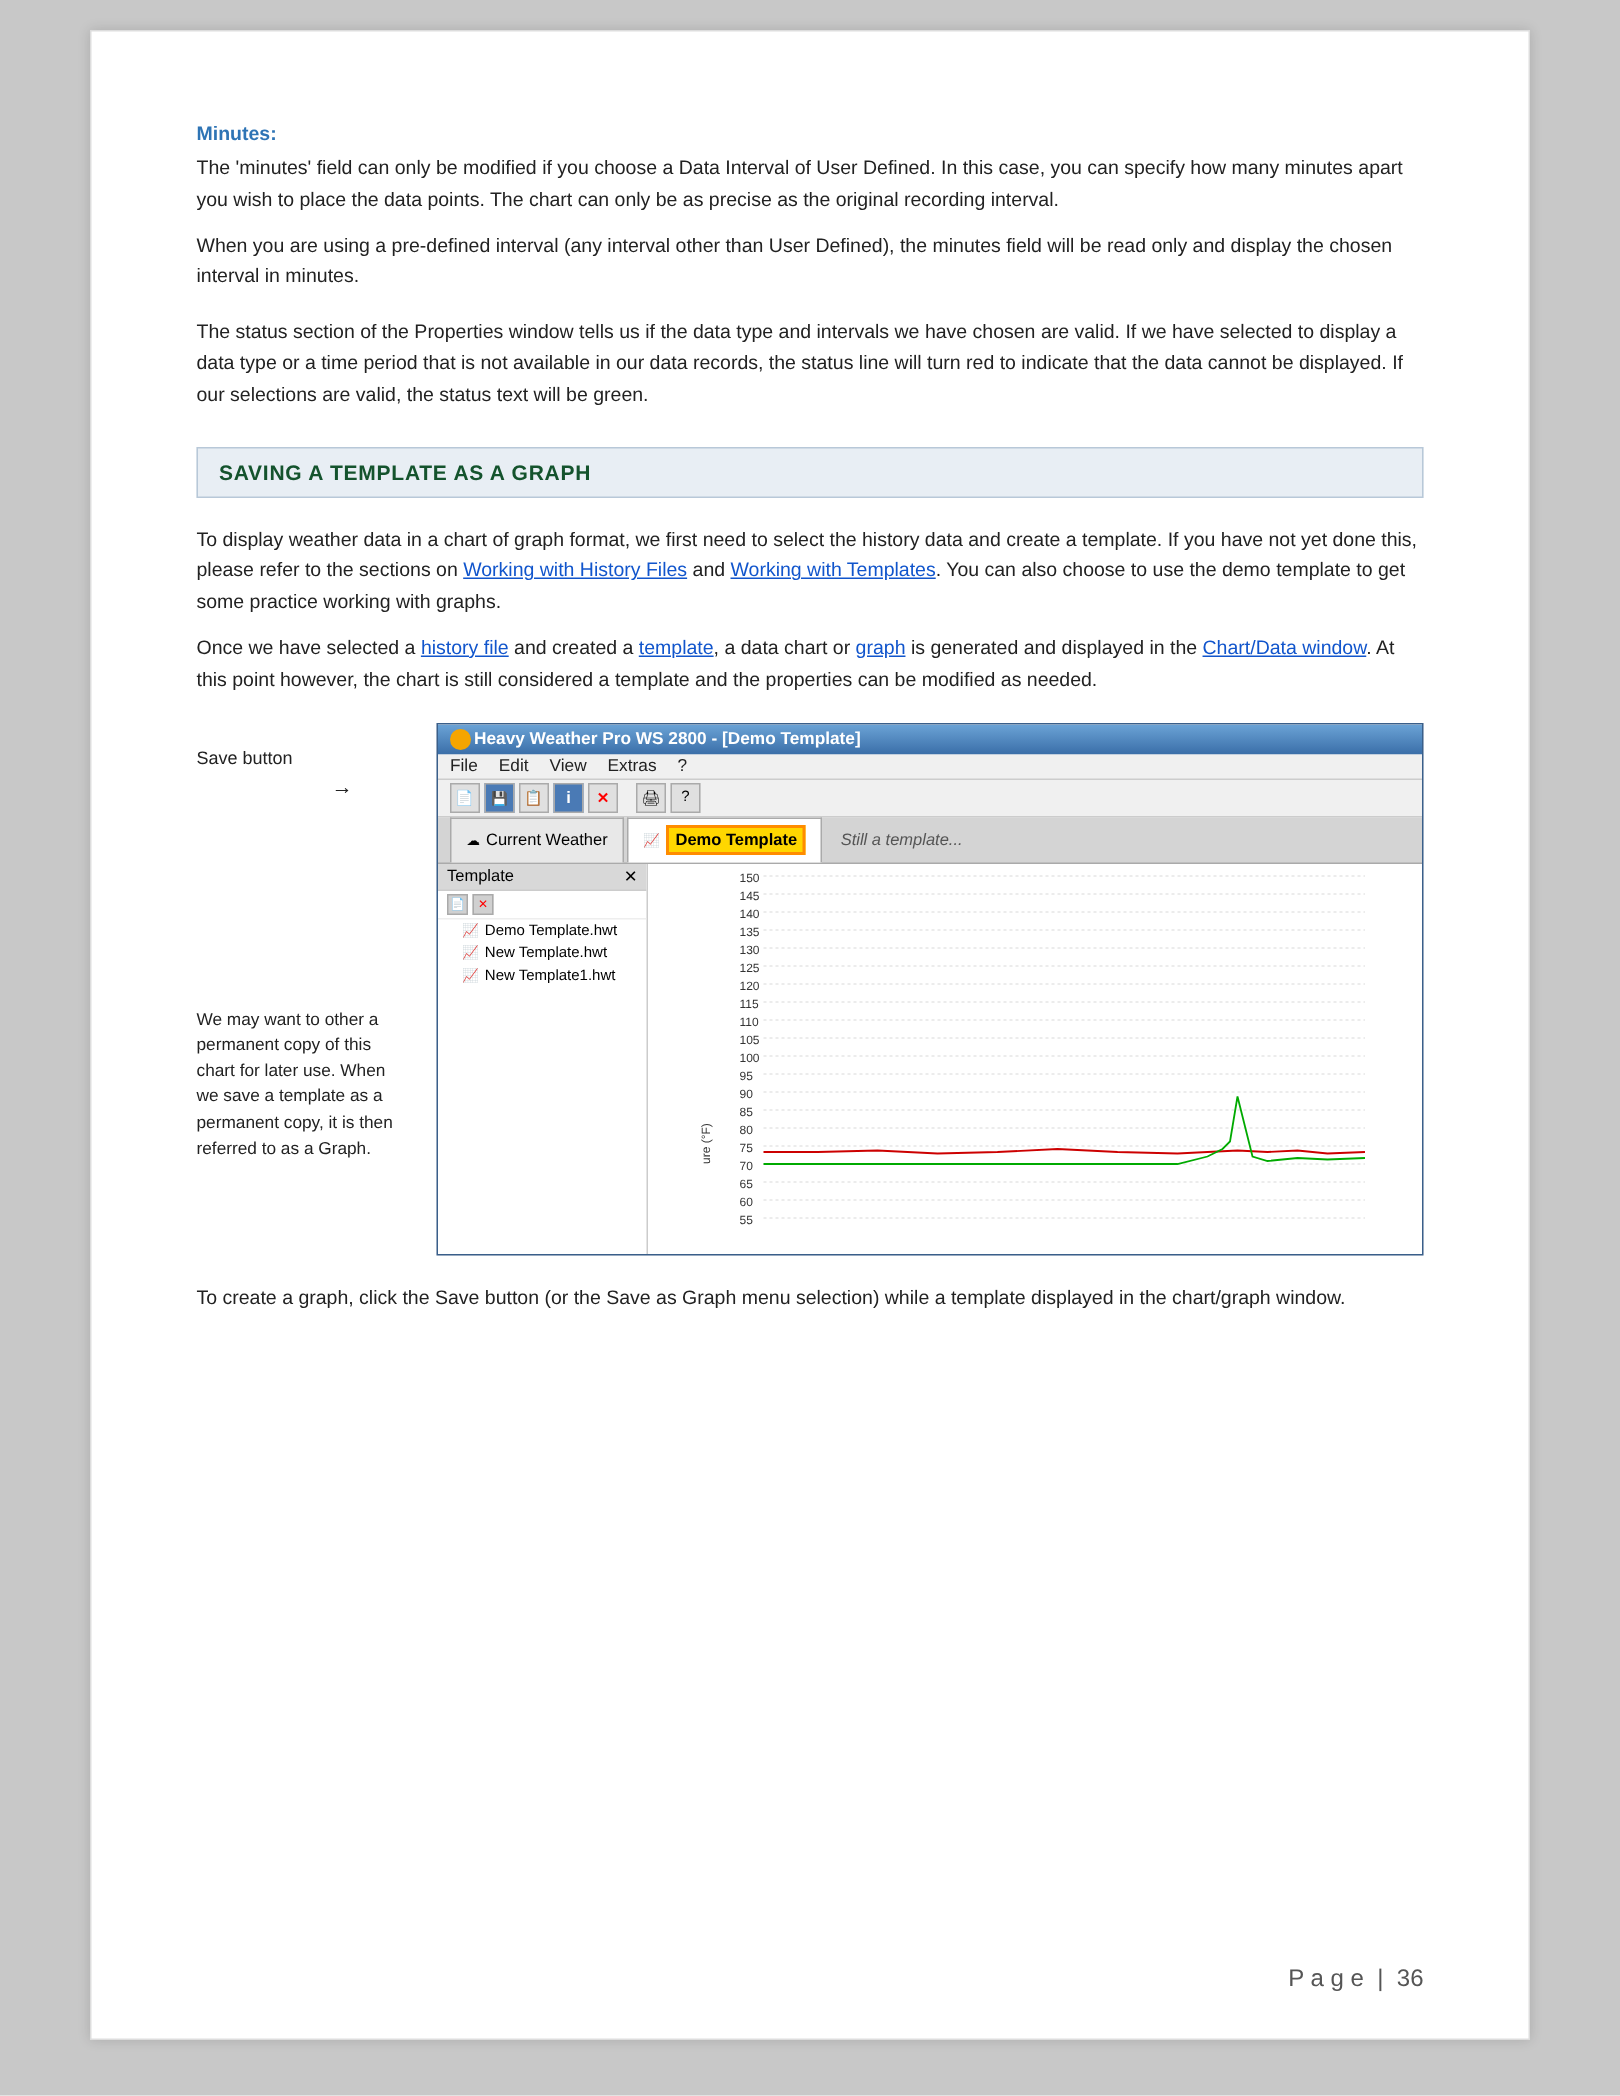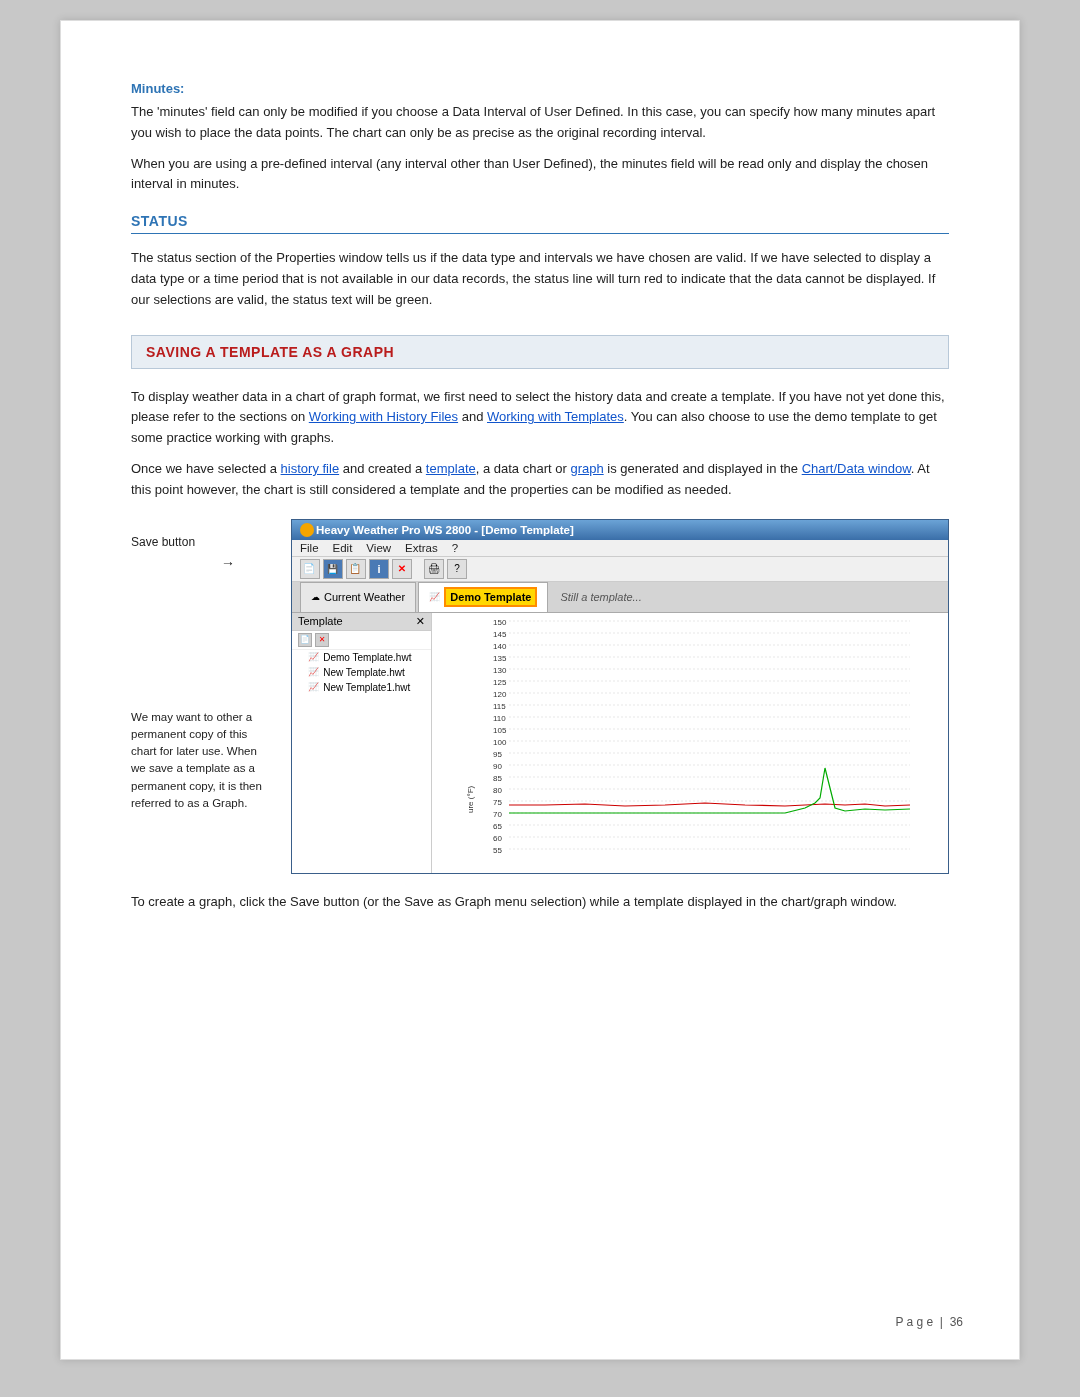--- a/index.html
+++ b/index.html
@@ -51,21 +51,21 @@
       margin-top: 18px;
     }
 
     
     .section-box-heading {
       background: #e8eef4;
       border: 1px solid #b8c8d8;
       padding: 8px 14px;
       font-size: 14px;
       font-weight: bold;
-      color: #b91c1c;
+      color: #14532d;
       letter-spacing: 0.5px;
       margin-bottom: 18px;
       margin-top: 24px;
     }
 
     
     .diagram-wrapper {
       display: flex;
       margin: 18px 0 18px 0;
       position: relative;
@@ -227,42 +227,41 @@
     }
     .chart-svg {
       width: 100%;
       height: 100%;
     }
 
     
     .page-number {
       position: absolute;
       bottom: 30px;
-      right: 56px;
-      font-size: 12px;
+      right: 70px;
+      font-size: 16px;
       color: #555;
     }
 
     .minutes-section { margin-bottom: 16px; }
     .status-section { margin-bottom: 20px; }
     .saving-section { margin-bottom: 16px; }
   </style>
 </head>
 <body>
 
 <div class="page">
 
   <div class="minutes-section">
     <div class="section-label">Minutes:</div>
     <p class="body-text">The 'minutes' field can only be modified if you choose a Data Interval of User Defined. In this case, you can specify how many minutes apart you wish to place the data points. The chart can only be as precise as the original recording interval.</p>
     <p class="body-text">When you are using a pre-defined interval (any interval other than User Defined), the minutes field will be read only and display the chosen interval in minutes.</p>
   </div>
 
   <div class="status-section">
-    <div class="status-heading">STATUS</div>
     <p class="body-text">The status section of the Properties window tells us if the data type and intervals we have chosen are valid. If we have selected to display a data type or a time period that is not available in our data records, the status line will turn red to indicate that the data cannot be displayed. If our selections are valid, the status text will be green.</p>
   </div>
 
   <div class="saving-section">
     <div class="section-box-heading">SAVING A TEMPLATE AS A GRAPH</div>
 
     <p class="body-text">
       <span>To display weather data in a chart of graph format, we first need to select the history data and create a template. If you have not yet done this, please refer to the sections on </span><span class="link">Working with History Files</span><span> and </span><span class="link">Working with Templates</span><span>. You can also choose to use the demo template to get some practice working with graphs.</span>
     </p>
 

